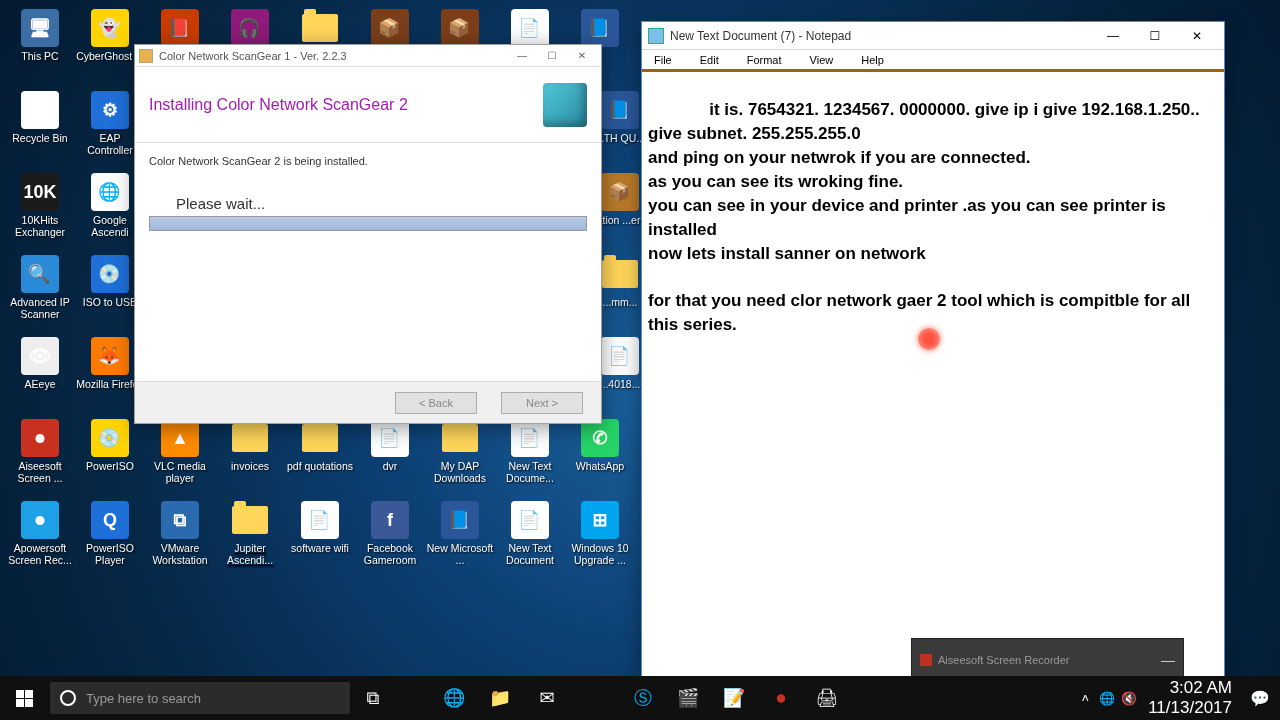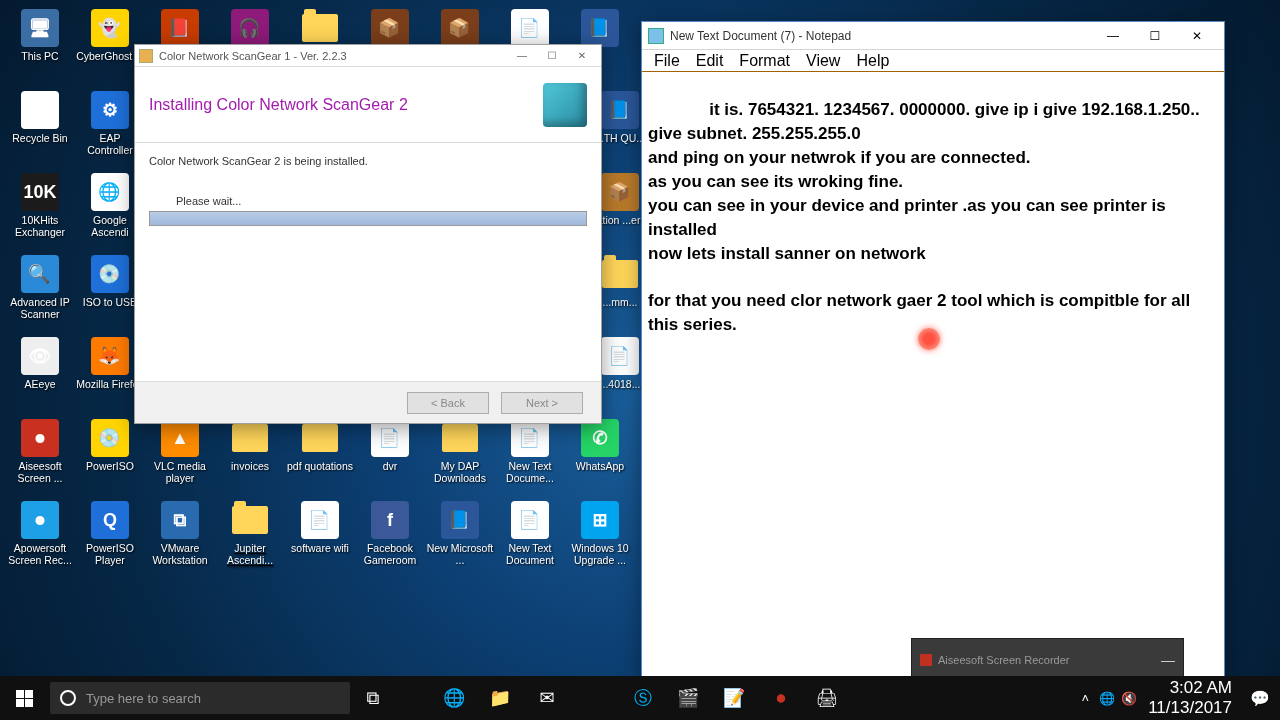--- a/index.html
+++ b/index.html
@@ -20,33 +20,33 @@
   .win-installer { position:absolute; left:134px; top:44px; width:468px; height:380px; background:#fff; border:1px solid #a0a0a0; box-shadow:0 4px 20px rgba(0,0,0,.4); }
   .wi-titlebar { height:22px; background:#fff; display:flex; align-items:center; padding:0 4px; font-size:11px; color:#555; border-bottom:1px solid #dcdcdc; }
   .wi-titlebar .ico { width:14px; height:14px; background:#e8b050; margin-right:6px; border:1px solid #aa7; }
   .wi-ctrls { margin-left:auto; display:flex; }
   .wi-ctrls span { width:30px; text-align:center; font-size:10px; color:#666; cursor:pointer; }
   .wi-header { height:76px; display:flex; align-items:center; padding:0 14px; border-bottom:1px solid #dcdcdc; }
   .wi-header h2 { font-size:16px; font-weight:400; color:#a21caf; flex:1; }
   .wi-cube { width:44px; height:44px; background:linear-gradient(135deg,#4fc8d8,#2a8aa0); border-radius:4px; box-shadow:inset -4px -4px 8px rgba(0,0,0,.3); }
   .wi-body { padding:12px 14px; font-size:11px; color:#333; height:240px; }
   .wi-body .msg { margin-bottom:28px; }
-  .wi-body .wait { font-size:11px; margin-bottom:4px;padding-left:27px; }
+  .wi-body .wait { font-size:15px; margin-bottom:4px;padding-left:27px; }
   .progress { height:15px; border:1px solid #9a9a9a; background:linear-gradient(#b9cce6,#a0b8dc); }
-  .wi-footer { position:absolute; left:0; right:0; bottom:0; height:42px; border-top:1px solid #dcdcdc; background:#f0f0f0; display:flex; align-items:center; justify-content:flex-end; padding:0 18px; gap:12px; }
+  .wi-footer { position:absolute; left:0; right:0; bottom:0; height:42px; border-top:1px solid #dcdcdc; background:#f0f0f0; display:flex; align-items:center; justify-content:flex-end; padding:0 18px; gap:24px; }
   .wbtn { width:82px; height:22px; font-size:11px; border:1px solid #adadad; background:#e1e1e1; color:#888; cursor:default; }
 
   
   .win-notepad { position:absolute; left:641px; top:21px; width:584px; height:660px; background:#fff; border:1px solid #5a8ac6; box-shadow:0 4px 20px rgba(0,0,0,.4); display:flex; flex-direction:column; }
   .np-titlebar { height:28px; background:#fff; display:flex; align-items:center; padding:0 6px; border-bottom:1px solid #d4d4d4; }
   .np-titlebar .ico { width:16px; height:16px; background:#7ac0e8; margin-right:6px; border:1px solid #3a8; display:inline-block; }
   .np-titlebar .ttl { font-size:12px; color:#333; }
   .np-ctrls { margin-left:auto; display:flex; }
   .np-ctrls span { width:42px; height:26px; display:flex; align-items:center; justify-content:center; font-size:12px; cursor:pointer; }
-  .np-menu { height:22px; display:flex; align-items:center; padding:0 4px; font-size:16px; border-bottom:1px solid #a16207; }
+  .np-menu { height:22px; display:flex; align-items:center; padding:0 4px; font-size:11px; border-bottom:3px solid #a16207;gap:12px; }
   .np-menu span { padding:2px 8px; cursor:pointer; }
   .np-text { flex:1; padding:4px 6px; font-family:Consolas,"Courier New",monospace; font-size:17px; font-weight:700; line-height:1.35; white-space:pre-wrap; word-wrap:break-word; overflow-y:scroll; position:relative; }
   .red-dot { position:absolute; width:22px; height:22px; border-radius:50%; background:radial-gradient(circle,#ff5040 30%,#ff8878 70%,transparent 100%); box-shadow:0 0 6px rgba(255,60,40,.7); }
 
   
   .recorder { position:absolute; left:911px; top:638px; width:273px; height:44px; background:#3a3a3a; border:1px solid #222; display:flex; align-items:center; padding:0 8px; font-size:11px; color:#999; }
   .recorder .rico { width:12px; height:12px; background:#c03020; margin-right:6px; }
   .rec-min { margin-left:auto; color:#ccc; cursor:pointer; font-size:14px; }
   .rec-tools { position:absolute; left:911px; top:682px; width:273px; height:32px; background:#2a2a2a; display:flex; align-items:center; gap:6px; padding:0 10px; color:#888; font-size:10px; }
   .rec-tools .ctl { width:18px; height:18px; border:1px solid #555; display:flex; align-items:center; justify-content:center; cursor:pointer; }

